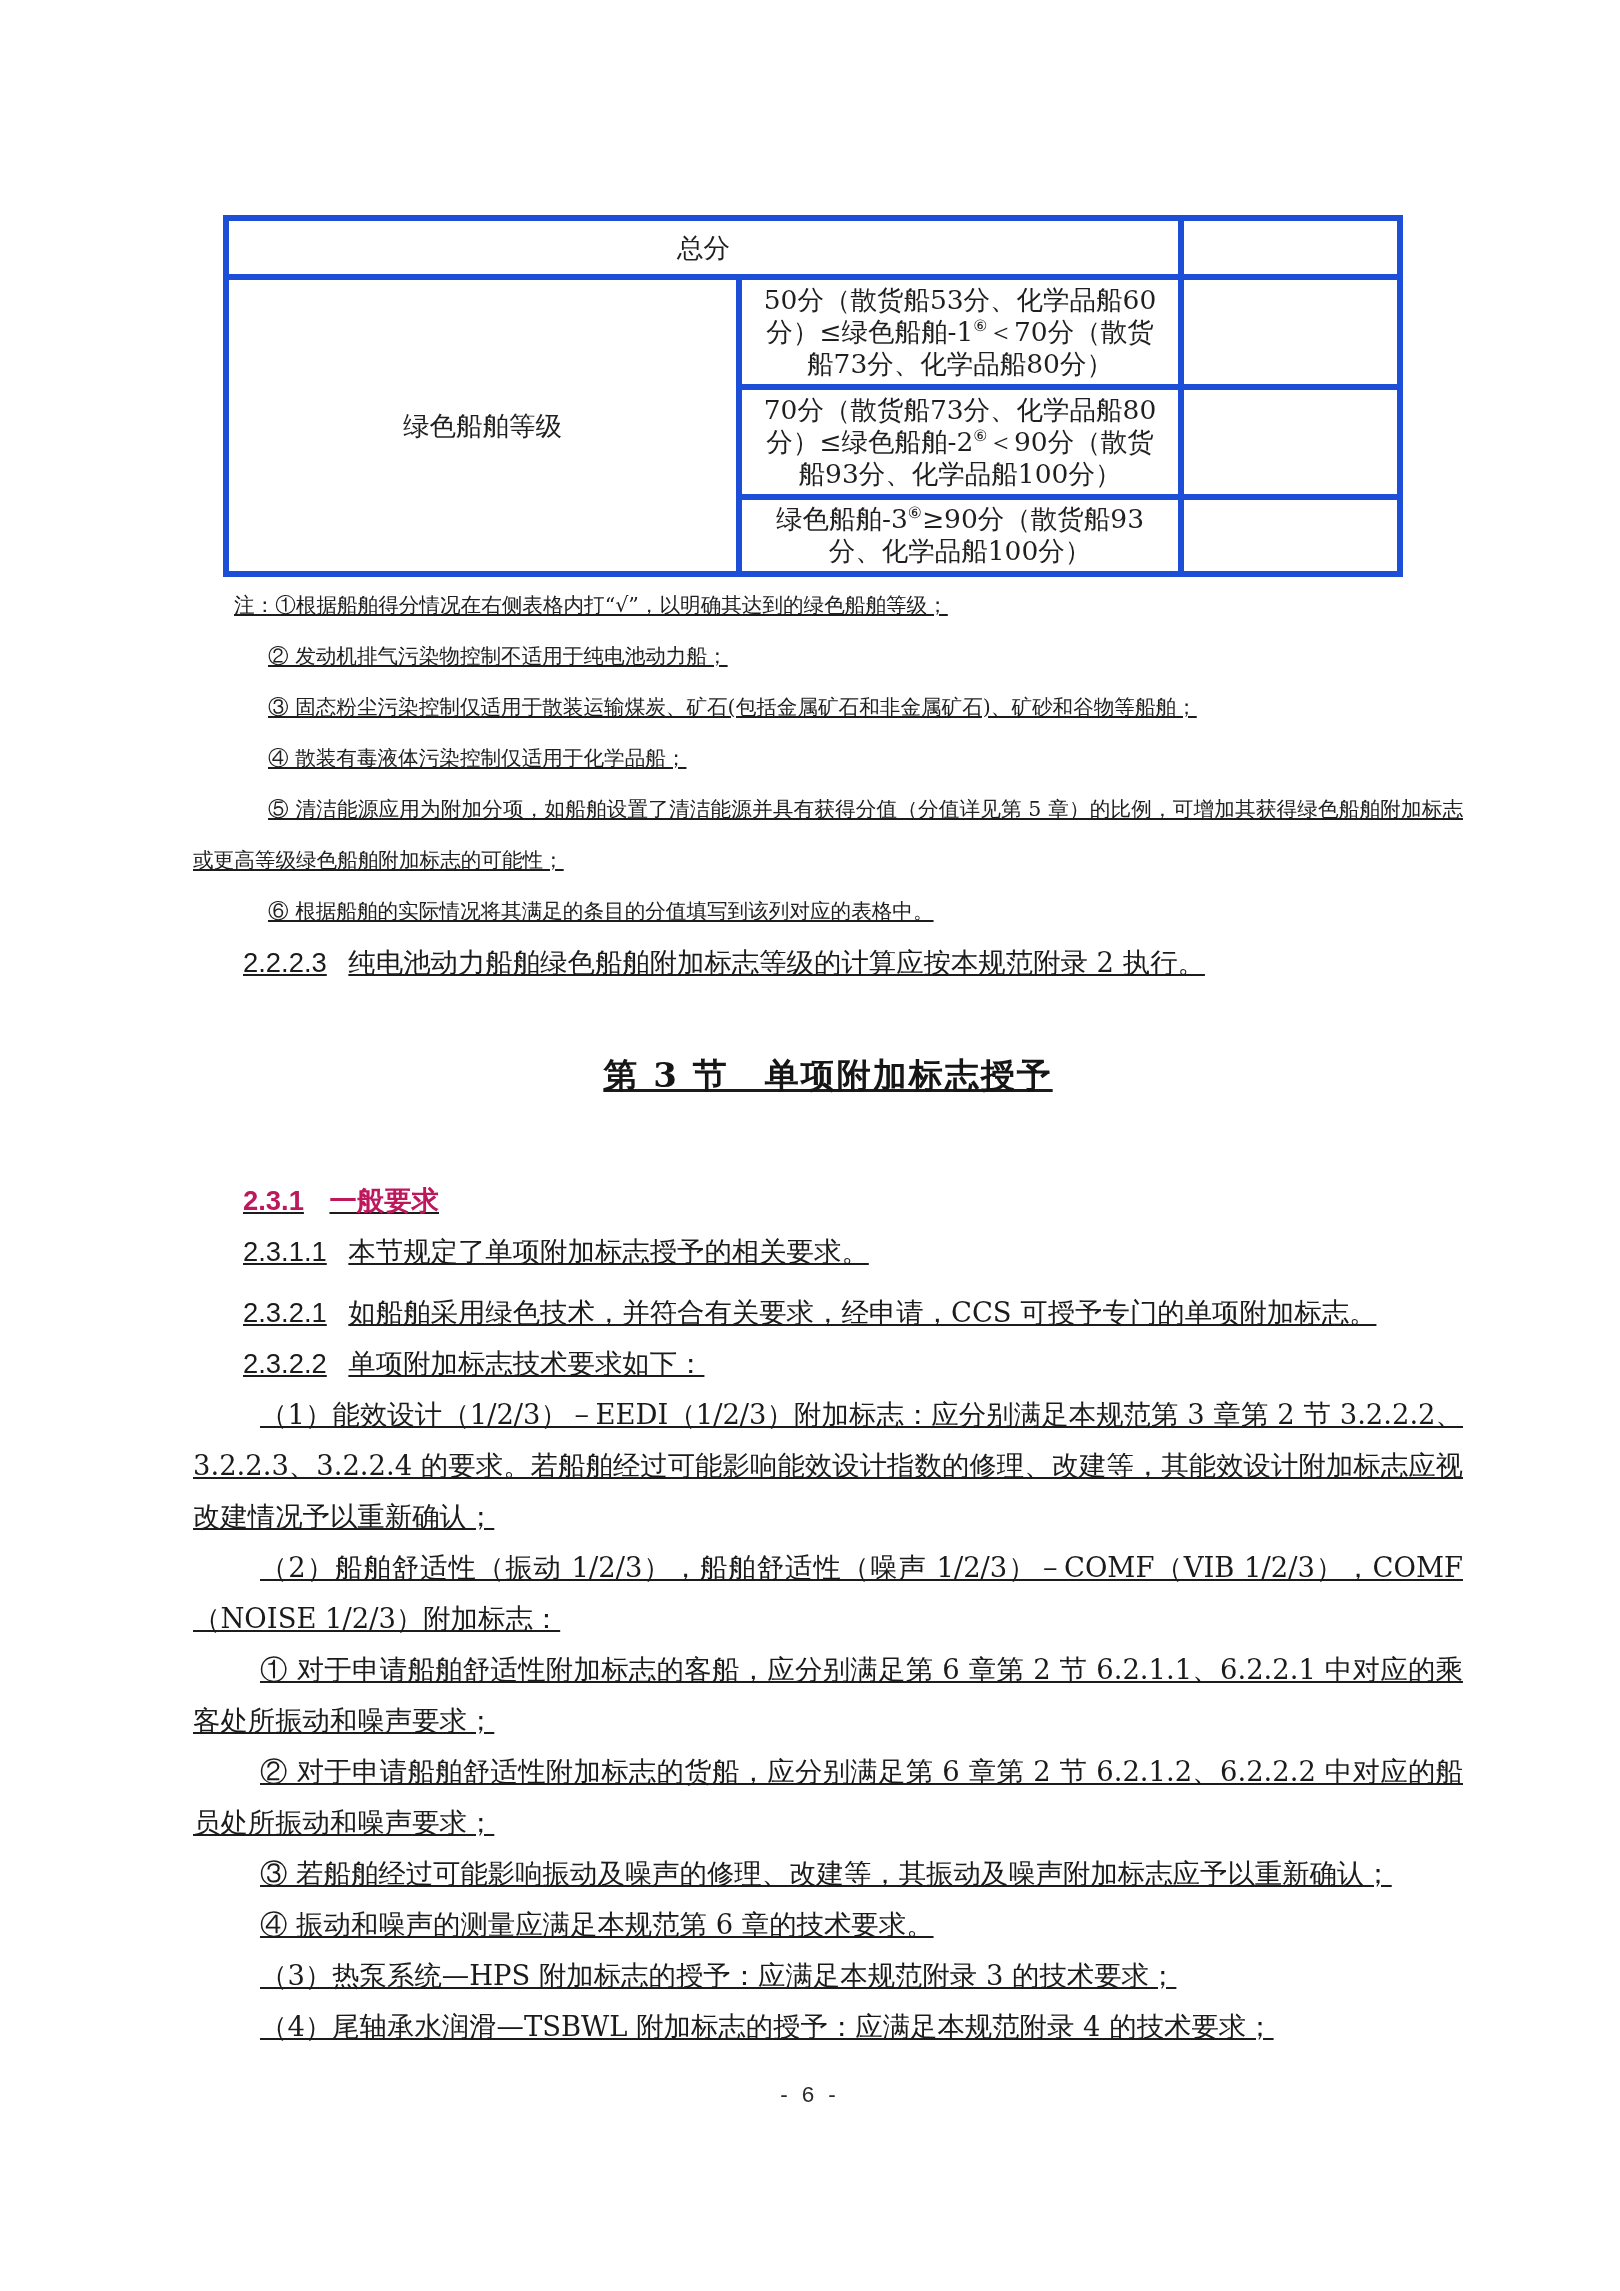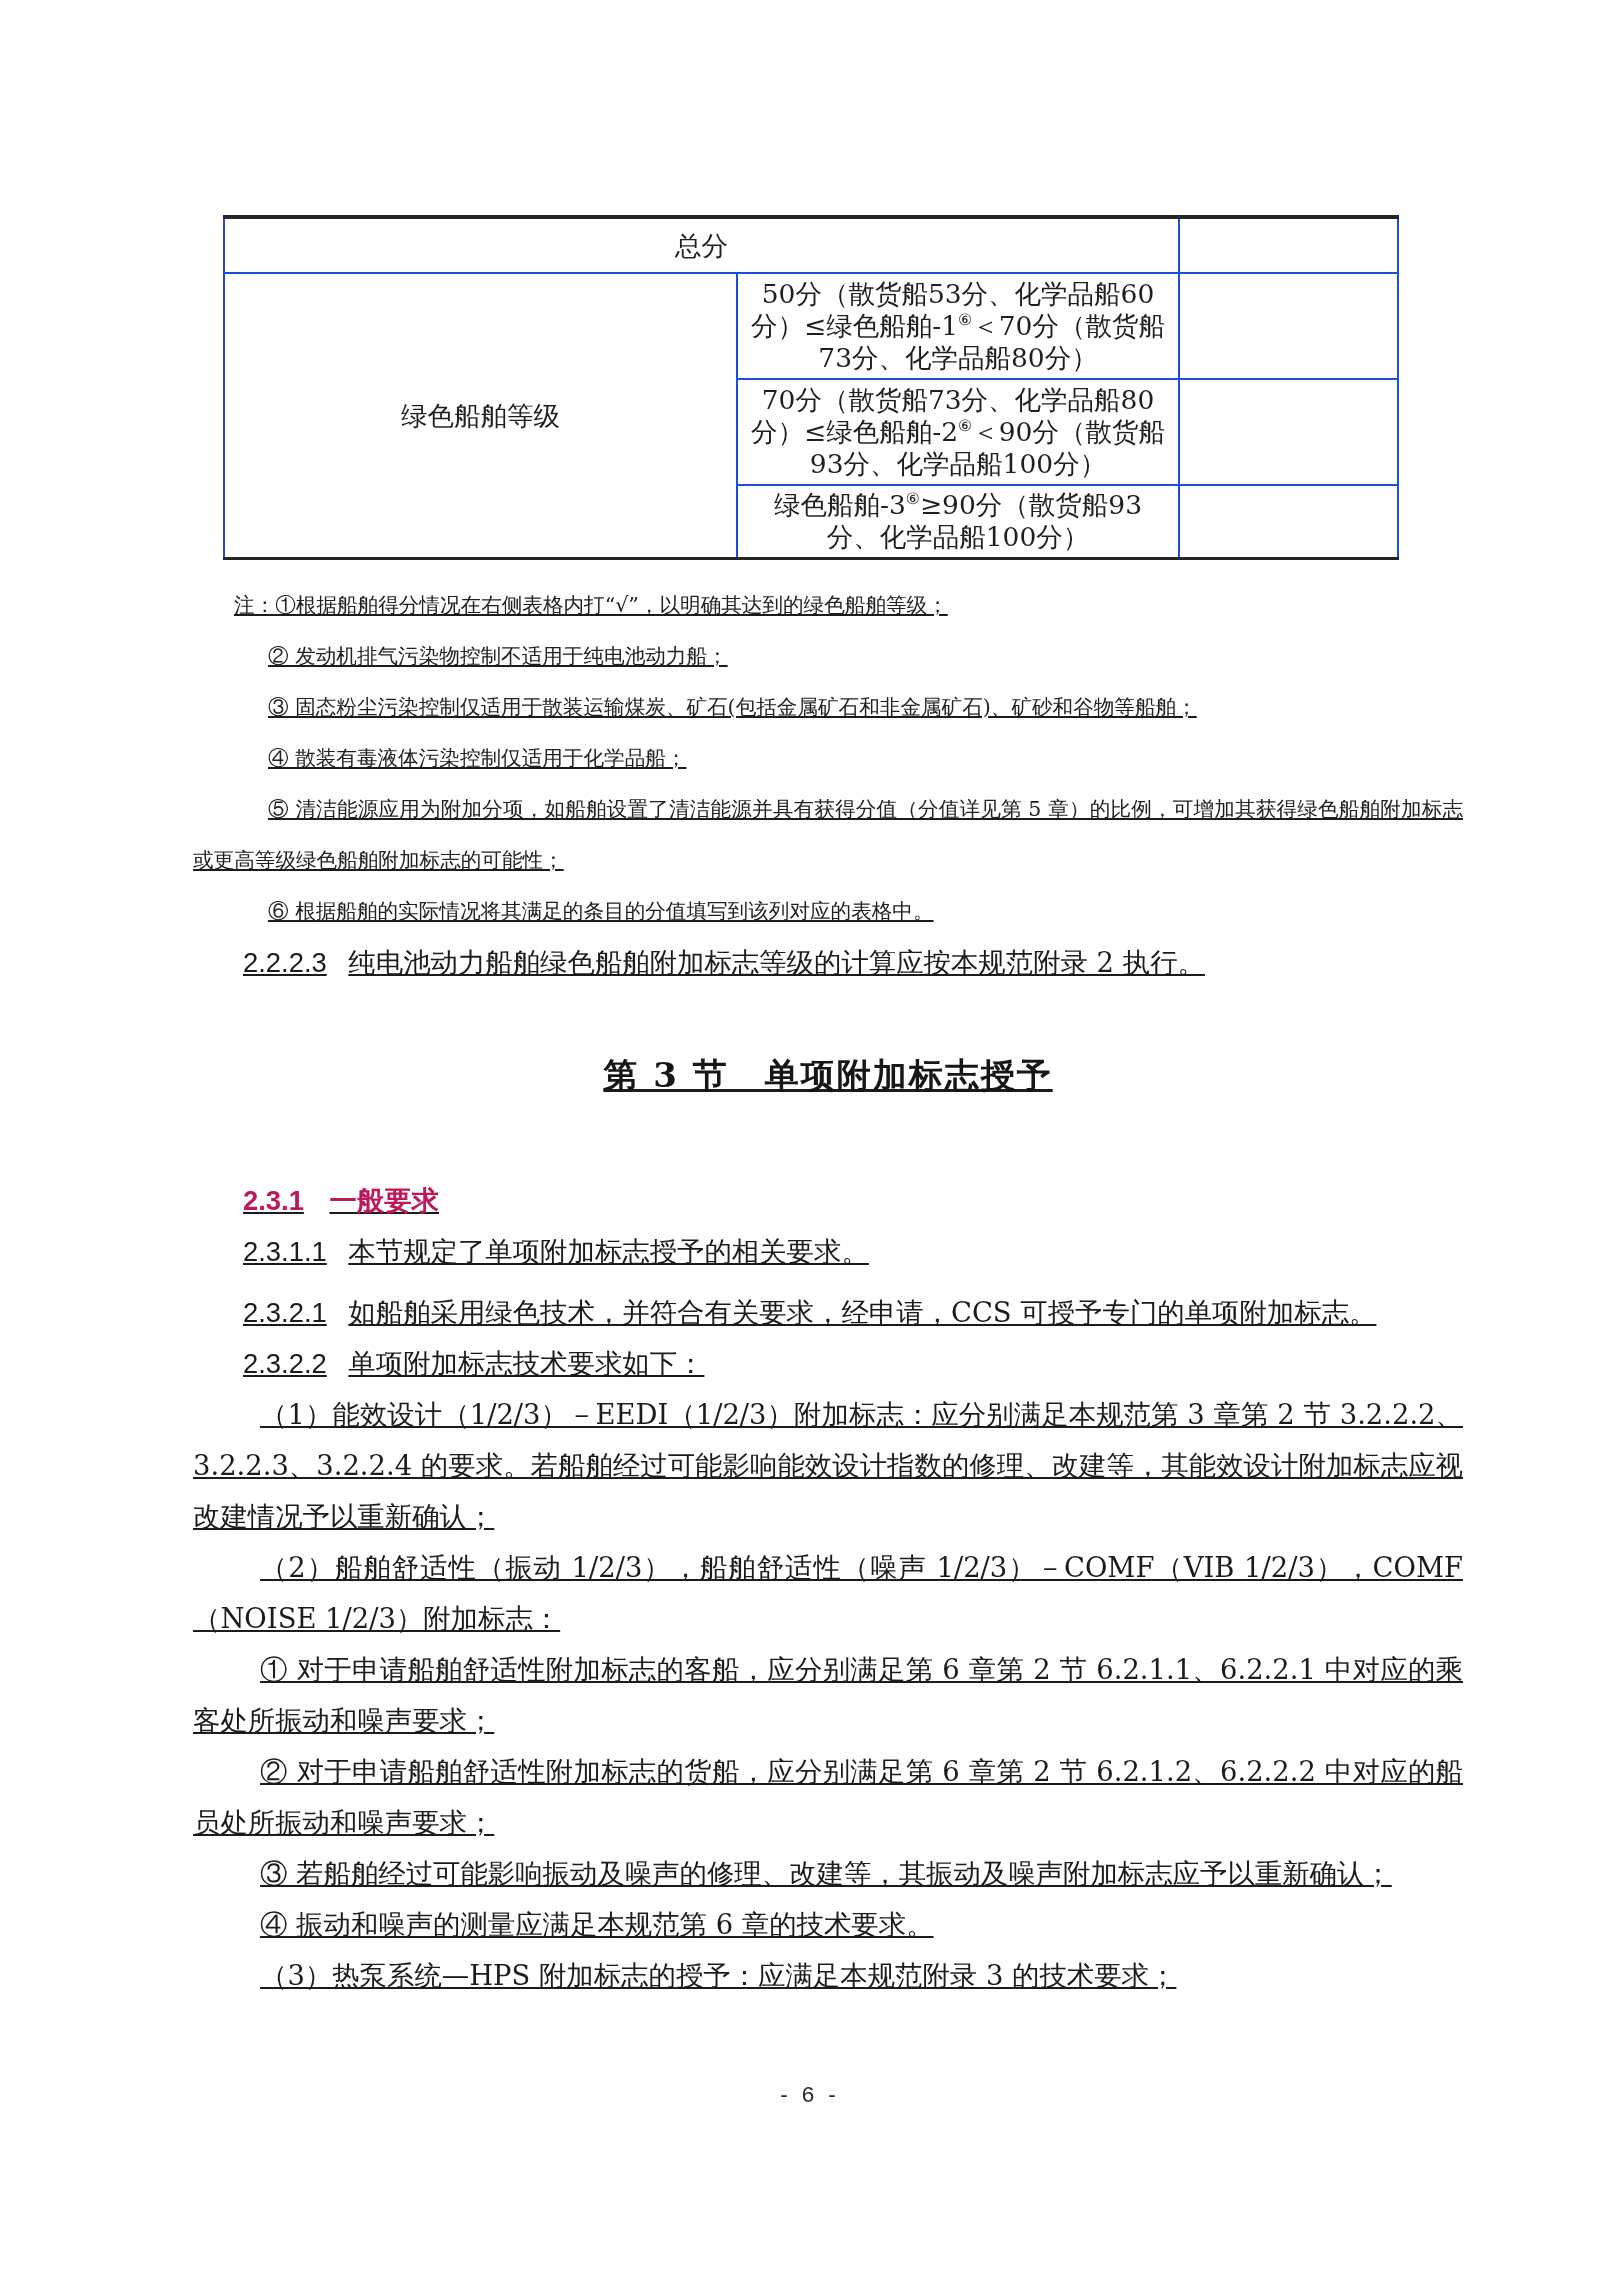--- a/index.html
+++ b/index.html
@@ -17,21 +17,21 @@
   .grade-table{
     position:absolute;left:223px;top:215px;
     width:1173px;
     border-collapse:collapse;table-layout:fixed;
     font-size:26.5px;color:#1f1f1f;
     border:2px solid #262626;
     border-top:4.9px solid #262626;
     border-bottom:3.9px solid #262626;
   }
   .grade-table td{
-    border:2px solid #1d4ed8;
+    border:6px solid #1d4ed8;
     text-align:center;vertical-align:middle;
     padding:2px 7.8px;
   }
   .grade-table .hdr{height:49px;}
   .grade-table .score{line-height:32px;padding:3.9px 11.8px;}
   .sup-mark{font-size:15.7px;vertical-align:super;line-height:0;}
 
   
   .content{
     position:absolute;left:193px;top:580px;width:1270px;text-decoration:underline;
@@ -129,19 +129,20 @@
 
     <p class="para clause"><span class="num">2.3.2.2</span><span>单项附加标志技术要求如下：</span></p>
 
     <p class="para">（1）能效设计（1/2/3）－EEDI（1/2/3）附加标志：应分别满足本规范第 3 章第 2 节 3.2.2.2、3.2.2.3、3.2.2.4 的要求。若船舶经过可能影响能效设计指数的修理、改建等，其能效设计附加标志应视改建情况予以重新确认；</p>
     <p class="para">（2）船舶舒适性（振动 1/2/3），船舶舒适性（噪声 1/2/3）－COMF（VIB 1/2/3），COMF（NOISE 1/2/3）附加标志：</p>
     <p class="para">① 对于申请船舶舒适性附加标志的客船，应分别满足第 6 章第 2 节 6.2.1.1、6.2.2.1 中对应的乘客处所振动和噪声要求；</p>
     <p class="para">② 对于申请船舶舒适性附加标志的货船，应分别满足第 6 章第 2 节 6.2.1.2、6.2.2.2 中对应的船员处所振动和噪声要求；</p>
     <p class="para">③ 若船舶经过可能影响振动及噪声的修理、改建等，其振动及噪声附加标志应予以重新确认；</p>
     <p class="para">④ 振动和噪声的测量应满足本规范第 6 章的技术要求。</p>
     <p class="para">（3）热泵系统—HPS 附加标志的授予：应满足本规范附录 3 的技术要求；</p>
+    <p class="para">（4）尾轴承水润滑—TSBWL 附加标志的授予：应满足本规范附录 4 的技术要求；</p>
 
   </div>
 
   <div class="pageno">- 6 -</div>
 
 </div>
 
 
 </body></html>

